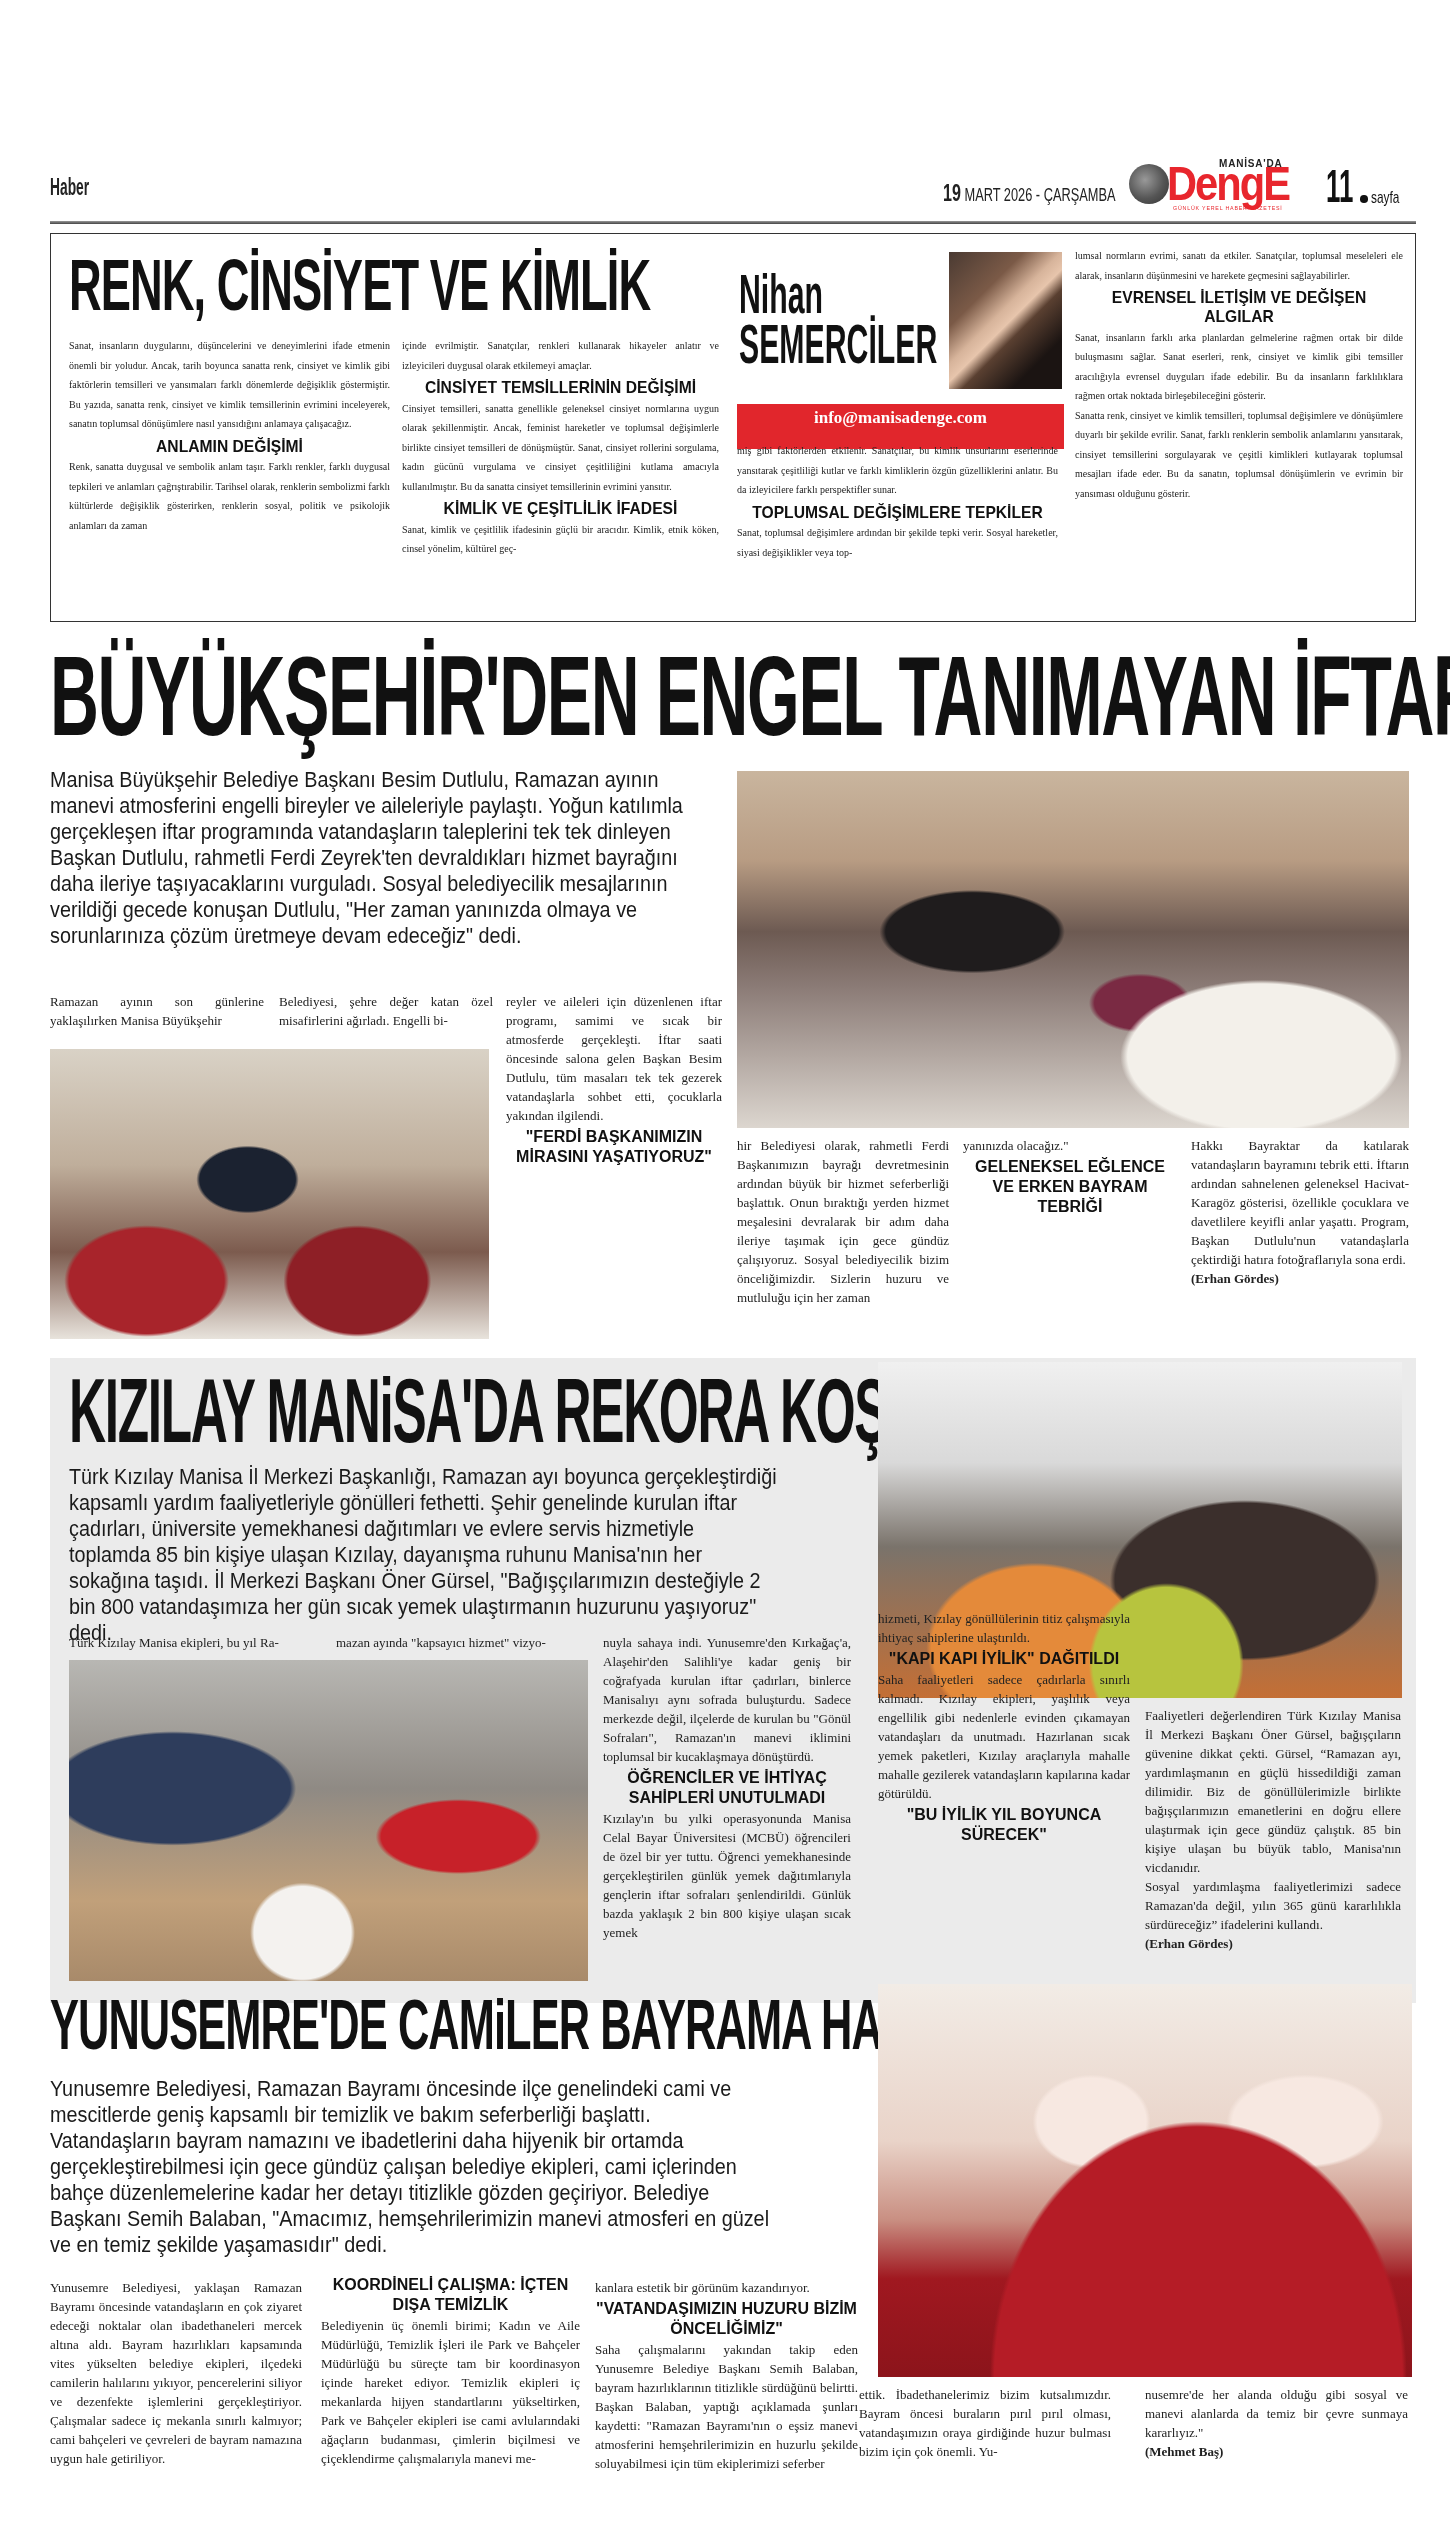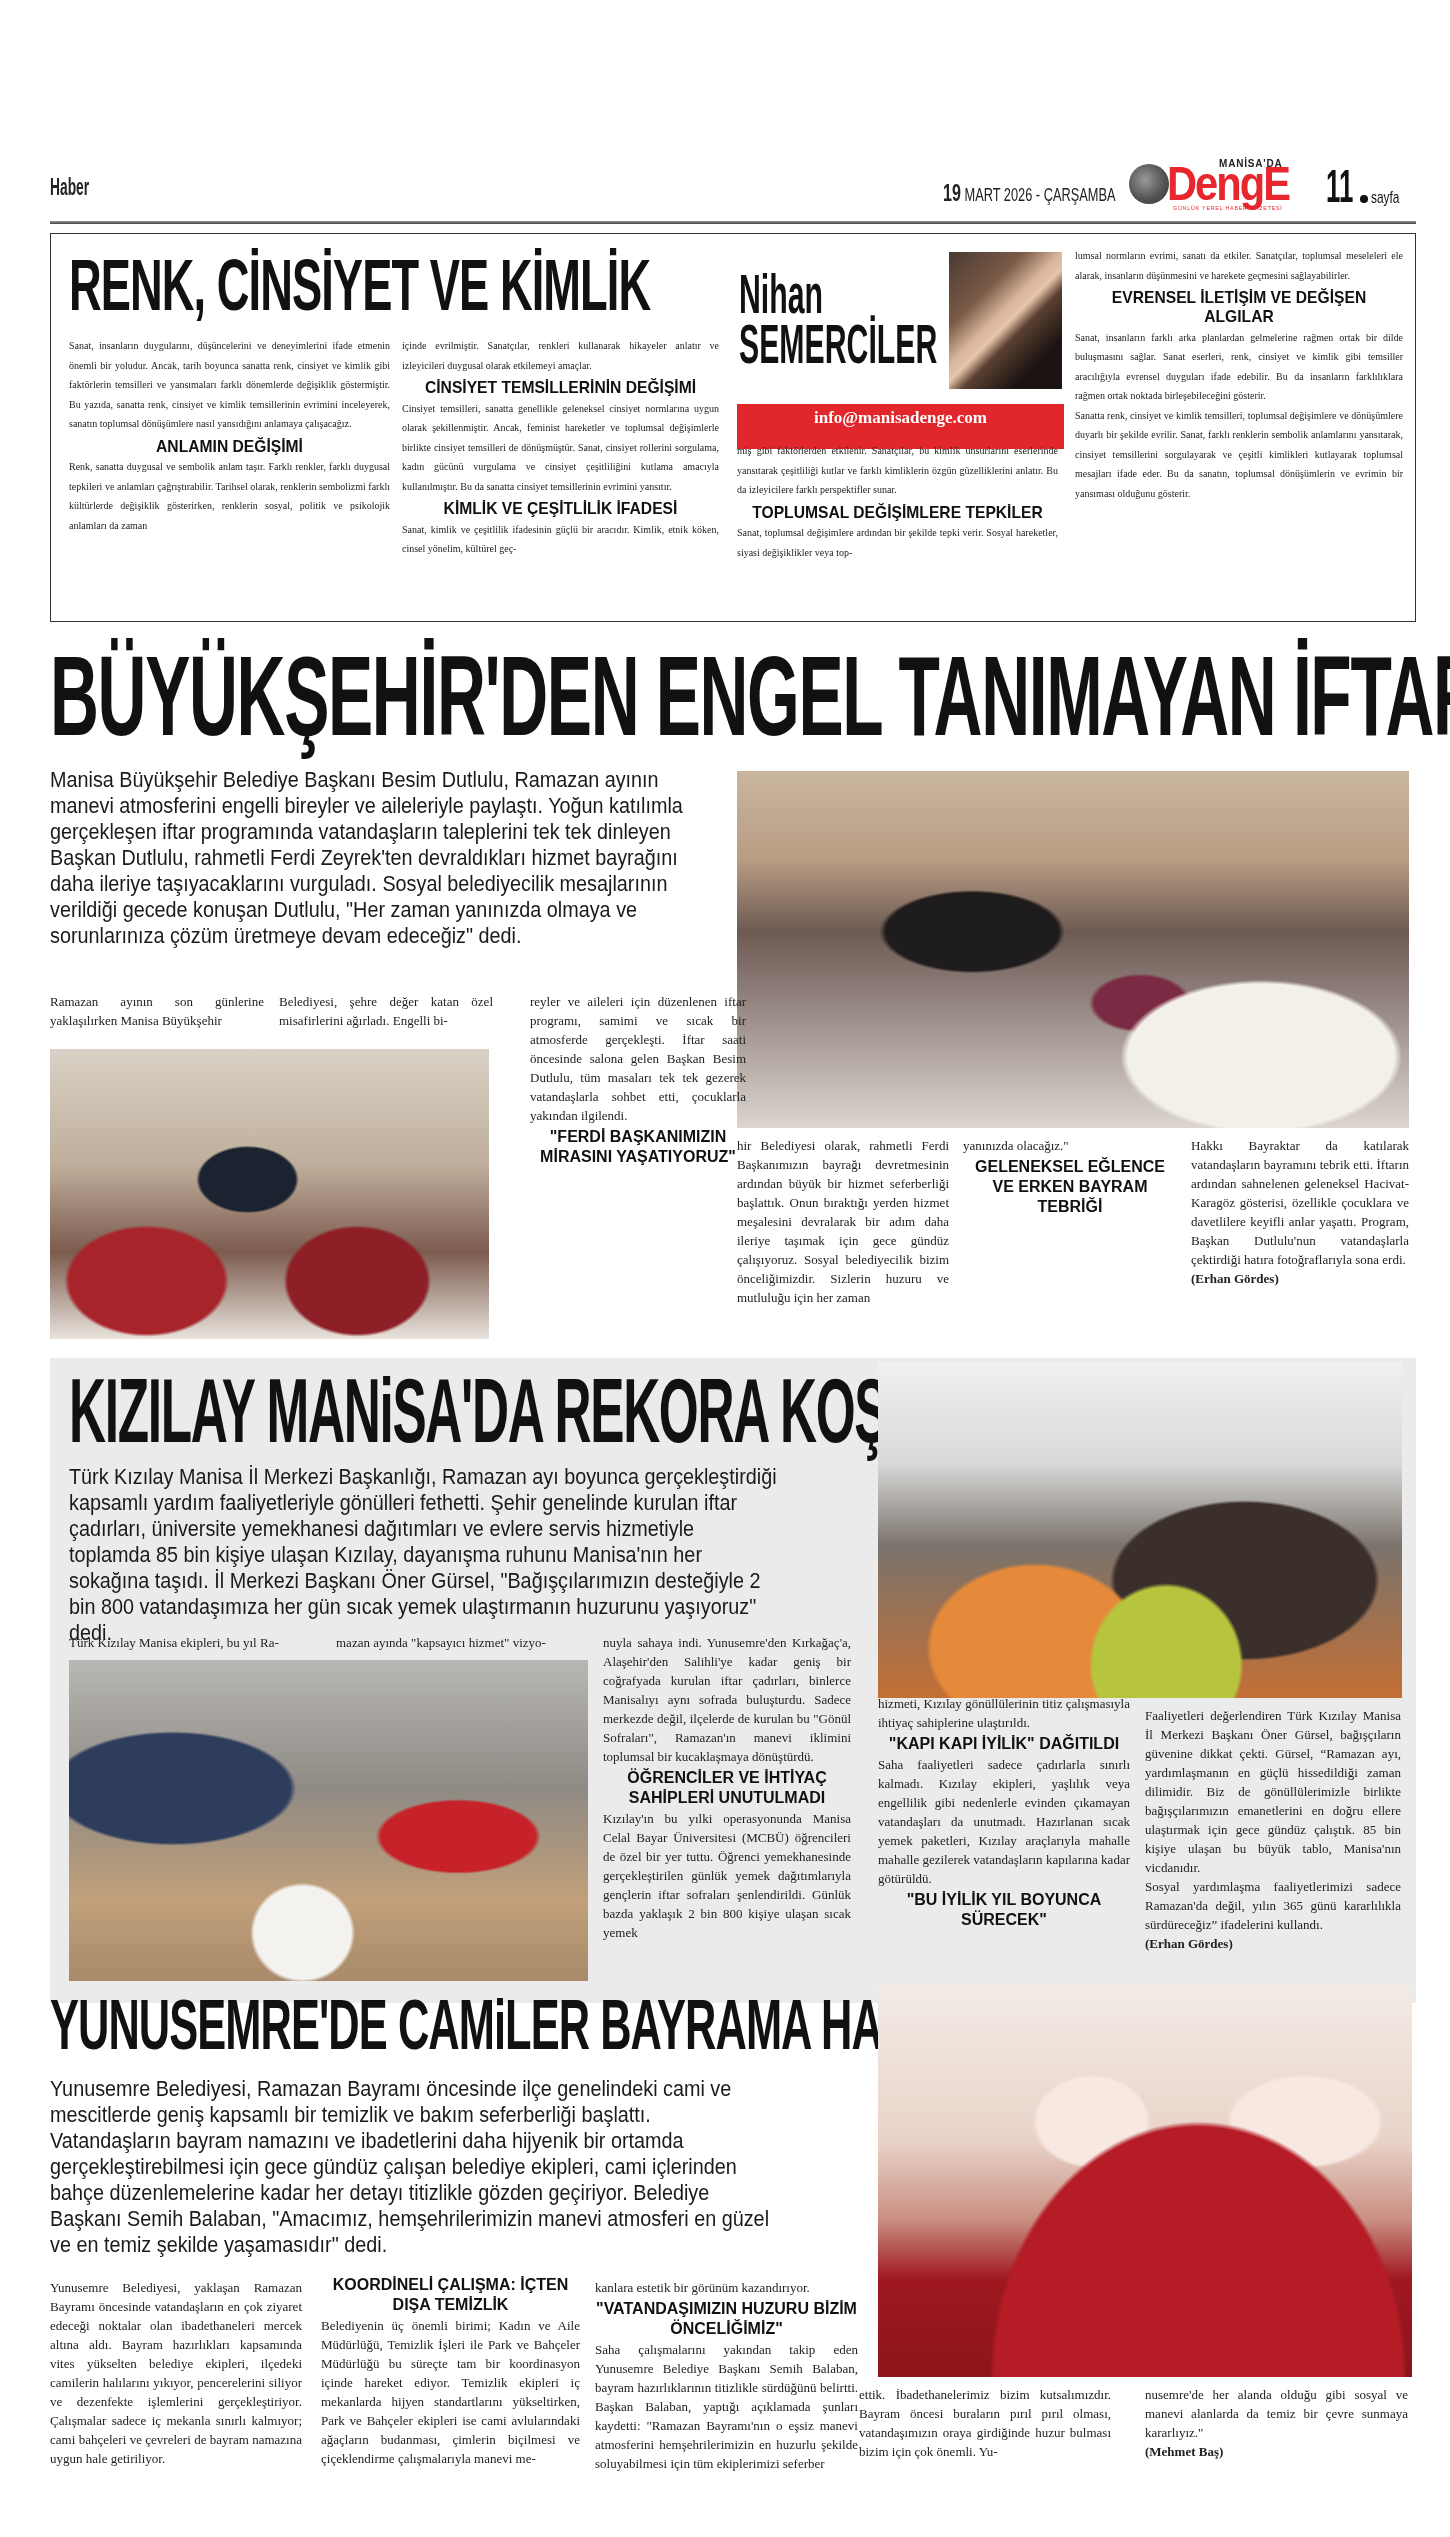--- a/index.html
+++ b/index.html
@@ -129,21 +129,21 @@
 <div class="abs lead" style="left:50px; top:767px; width:756px;">Manisa Büyükşehir Belediye Başkanı Besim Dutlulu, Ramazan ayının manevi atmosferini engelli bireyler ve aileleriyle paylaştı. Yoğun katılımla gerçekleşen iftar programında vatandaşların taleplerini tek tek dinleyen Başkan Dutlulu, rahmetli Ferdi Zeyrek'ten devraldıkları hizmet bayrağını daha ileriye taşıyacaklarını vurguladı. Sosyal belediyecilik mesajlarının verildiği gecede konuşan Dutlulu, "Her zaman yanınızda olmaya ve sorunlarınıza çözüm üretmeye devam edeceğiz" dedi.</div>
 <div class="abs photo ph-iftar-big"></div>
 <div class="abs photo ph-iftar-small"></div>
 
 <div class="col" style="left:50px; top:992px; width:214px;">
   <p class="body-small">Ramazan ayının son günlerine yaklaşılırken Manisa Büyükşehir</p>
 </div>
 <div class="col" style="left:279px; top:992px; width:214px;">
   <p class="body-small">Belediyesi, şehre değer katan özel misafirlerini ağırladı. Engelli bi-</p>
 </div>
-<div class="col" style="left:506px; top:992px; width:216px;margin-left:24px;">
+<div class="col" style="left:506px; top:992px; width:216px;">
   <p class="body-small">reyler ve aileleri için düzenlenen iftar programı, samimi ve sıcak bir atmosferde gerçekleşti. İftar saati öncesinde salona gelen Başkan Besim Dutlulu, tüm masaları tek tek gezerek vatandaşlarla sohbet etti, çocuklarla yakından ilgilendi.</p>
   <p class="sub-sm">"FERDİ BAŞKANIMIZIN MİRASINI YAŞATIYORUZ"</p>
 </div>
 <div class="col" style="left:737px; top:1136px; width:212px;">
   <p class="body-small">hir Belediyesi olarak, rahmetli Ferdi Başkanımızın bayrağı devretmesinin ardından büyük bir hizmet seferberliği başlattık. Onun bıraktığı yerden hizmet meşalesini devralarak bir adım daha ileriye taşımak için gece gündüz çalışıyoruz. Sosyal belediyecilik bizim önceliğimizdir. Sizlerin huzuru ve mutluluğu için her zaman</p>
 </div>
 <div class="col" style="left:963px; top:1136px; width:214px;">
   <p class="body-small">yanınızda olacağız."</p>
   <p class="sub-sm">GELENEKSEL EĞLENCE VE ERKEN BAYRAM TEBRİĞİ</p>
 </div>
@@ -162,21 +162,21 @@
   <p class="body-small">Türk Kızılay Manisa ekipleri, bu yıl Ra-</p>
 </div>
 <div class="col" style="left:336px; top:1633px; width:252px;">
   <p class="body-small">mazan ayında "kapsayıcı hizmet" vizyo-</p>
 </div>
 <div class="col" style="left:603px; top:1633px; width:248px;">
   <p class="body-small">nuyla sahaya indi. Yunusemre'den Kırkağaç'a, Alaşehir'den Salihli'ye kadar geniş bir coğrafyada kurulan iftar çadırları, binlerce Manisalıyı aynı sofrada buluşturdu. Sadece merkezde değil, ilçelerde de kurulan bu "Gönül Sofraları", Ramazan'ın manevi iklimini toplumsal bir kucaklaşmaya dönüştürdü.</p>
   <p class="sub-sm">ÖĞRENCİLER VE İHTİYAÇ SAHİPLERİ UNUTULMADI</p>
   <p class="body-small">Kızılay'ın bu yılki operasyonunda Manisa Celal Bayar Üniversitesi (MCBÜ) öğrencileri de özel bir yer tuttu. Öğrenci yemekhanesinde gerçekleştirilen günlük yemek dağıtımlarıyla gençlerin iftar sofraları şenlendirildi. Günlük bazda yaklaşık 2 bin 800 kişiye ulaşan sıcak yemek</p>
 </div>
-<div class="col" style="left:878px; top:1694px; width:252px;">
+<div class="col" style="left:878px; top:1609px; width:252px;">
   <p class="body-small">hizmeti, Kızılay gönüllülerinin titiz çalışmasıyla ihtiyaç sahiplerine ulaştırıldı.</p>
   <p class="sub-sm">"KAPI KAPI İYİLİK" DAĞITILDI</p>
   <p class="body-small">Saha faaliyetleri sadece çadırlarla sınırlı kalmadı. Kızılay ekipleri, yaşlılık veya engellilik gibi nedenlerle evinden çıkamayan vatandaşları da unutmadı. Hazırlanan sıcak yemek paketleri, Kızılay araçlarıyla mahalle mahalle gezilerek vatandaşların kapılarına kadar götürüldü.</p>
   <p class="sub-sm">"BU İYİLİK YIL BOYUNCA SÜRECEK"</p>
 </div>
 <div class="col" style="left:1145px; top:1706px; width:256px;">
   <p class="body-small">Faaliyetleri değerlendiren Türk Kızılay Manisa İl Merkezi Başkanı Öner Gürsel, bağışçıların güvenine dikkat çekti. Gürsel, “Ramazan ayı, yardımlaşmanın en güçlü hissedildiği zaman dilimidir. Biz de gönüllülerimizle birlikte bağışçılarımızın emanetlerini en doğru ellere ulaştırmak için gece gündüz çalıştık. 85 bin kişiye ulaşan bu büyük tablo, Manisa'nın vicdanıdır.</p>
   <p class="body-small">Sosyal yardımlaşma faaliyetlerimizi sadece Ramazan'da değil, yılın 365 günü kararlılıkla sürdüreceğiz” ifadelerini kullandı.</p>
   <p class="body-small byline">(Erhan Gördes)</p>
 </div>

